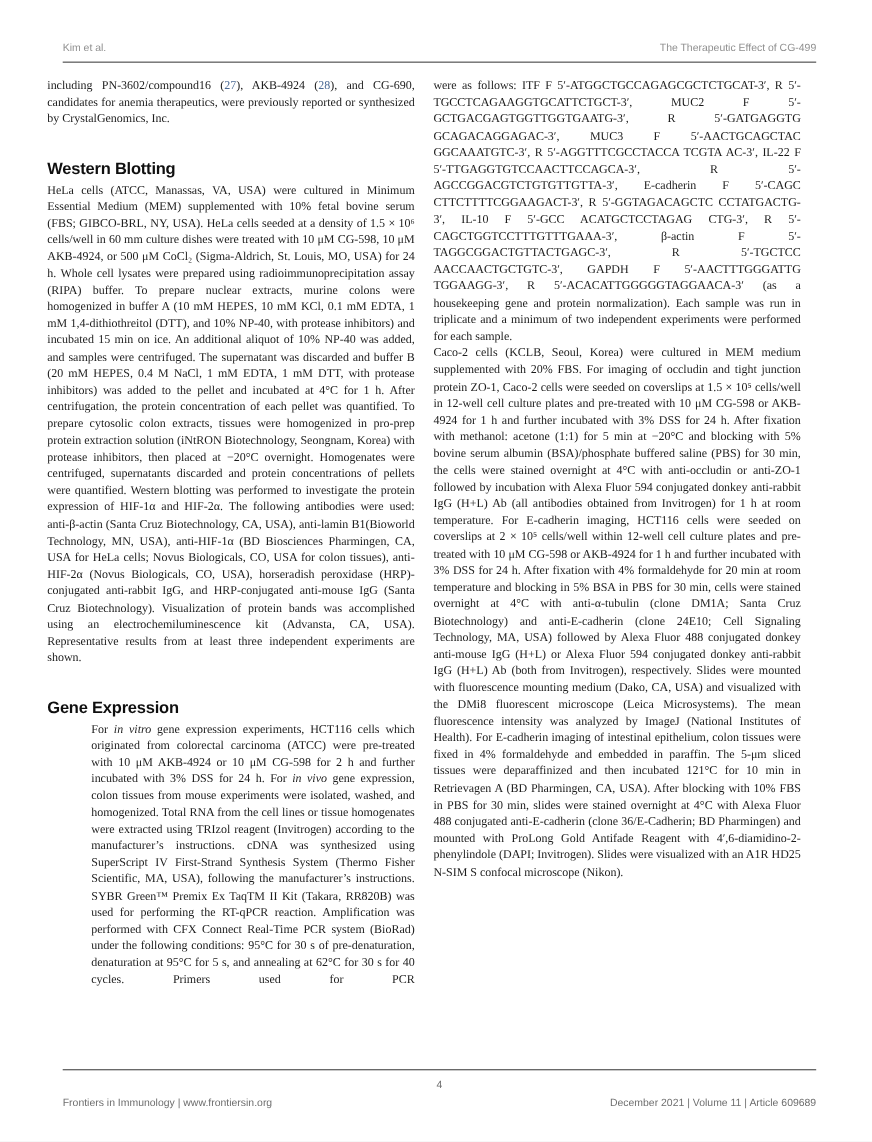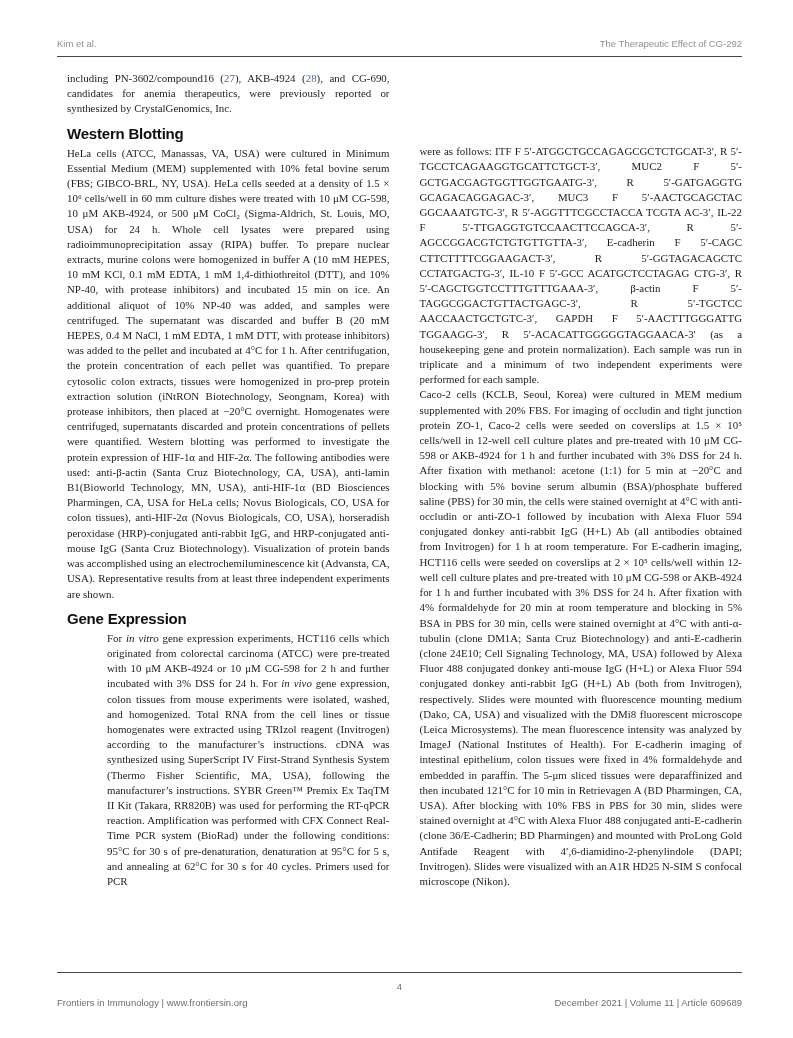--- a/index.html
+++ b/index.html
@@ -14,35 +14,35 @@
   }
   .running-head{
     position:absolute;top:38px;left:57px;right:51px;
     display:flex;justify-content:space-between;align-items:flex-start;
     font-family:"Liberation Sans","DejaVu Sans",sans-serif;
     font-size:9.5px;color:#8f8f8f;
     padding-bottom:7px;
     border-bottom:1.4px solid #454545;
   }
   .body-cols{
-    position:absolute;top:71px;left:67px;right:51px;
-    display:flex;gap:30px;align-items:flex-end;
+    position:absolute;top:71px;left:43px;right:51px;
+    display:flex;gap:17px;
   }
   .col{width:334px;}
   .para{
     margin:0;
     font-size:10.9px;line-height:15.2px;
     text-align:justify;
   }
   .para.cont-next{text-align-last:justify;margin-left:40px;}
   .heading{
     font-family:"Liberation Sans","DejaVu Sans",sans-serif;
     font-weight:700;font-size:15px;letter-spacing:-0.2px;
     color:#0f0f0f;
-    margin:8px 0 4px 0;line-height:17px;
+    margin:28px 0 4px 0;line-height:17px;
   }
   .heading.section-gap{margin-top:36px;}
   .cite{color:#4b6a95;}
   em{font-style:italic;}
   .page-footer{
     position:absolute;top:972px;left:57px;right:51px;
     border-top:1.4px solid #454545;
     padding-top:24px;
     font-family:"Liberation Sans","DejaVu Sans",sans-serif;
     font-size:9.5px;color:#6e6e6e;
@@ -53,21 +53,21 @@
     text-align:center;pointer-events:none;
   }
 </style>
 </head>
 <body>
 
 <div class="page">
 
   <div class="running-head">
     <span>Kim et al.</span>
-    <span>The Therapeutic Effect of CG-292</span>
+    <span>The Therapeutic Effect of CG-499</span>
   </div>
 
   <div class="body-cols">
 
     <div class="col">
       <p class="para"><span>including PN-3602/compound16 (</span><span class="cite">27</span><span>), AKB-4924 (</span><span class="cite">28</span><span>), and CG-690, candidates for anemia therapeutics, were previously reported or synthesized by CrystalGenomics, Inc.</span></p>
 
       <div class="heading">Western Blotting</div>
       <p class="para"><span>HeLa cells (ATCC, Manassas, VA, USA) were cultured in Minimum Essential Medium (MEM) supplemented with 10% fetal bovine serum (FBS; GIBCO-BRL, NY, USA). HeLa cells seeded at a density of 1.5 × 10⁶ cells/well in 60 mm culture dishes were treated with 10 μM CG-598, 10 μM AKB-4924, or 500 μM CoCl₂ (Sigma-Aldrich, St. Louis, MO, USA) for 24 h. Whole cell lysates were prepared using radioimmunoprecipitation assay (RIPA) buffer. To prepare nuclear extracts, murine colons were homogenized in buffer A (10 mM HEPES, 10 mM KCl, 0.1 mM EDTA, 1 mM 1,4-dithiothreitol (DTT), and 10% NP-40, with protease inhibitors) and incubated 15 min on ice. An additional aliquot of 10% NP-40 was added, and samples were centrifuged. The supernatant was discarded and buffer B (20 mM HEPES, 0.4 M NaCl, 1 mM EDTA, 1 mM DTT, with protease inhibitors) was added to the pellet and incubated at 4°C for 1 h. After centrifugation, the protein concentration of each pellet was quantified. To prepare cytosolic colon extracts, tissues were homogenized in pro-prep protein extraction solution (iNtRON Biotechnology, Seongnam, Korea) with protease inhibitors, then placed at −20°C overnight. Homogenates were centrifuged, supernatants discarded and protein concentrations of pellets were quantified. Western blotting was performed to investigate the protein expression of HIF-1α and HIF-2α. The following antibodies were used: anti-β-actin (Santa Cruz Biotechnology, CA, USA), anti-lamin B1(Bioworld Technology, MN, USA), anti-HIF-1α (BD Biosciences Pharmingen, CA, USA for HeLa cells; Novus Biologicals, CO, USA for colon tissues), anti-HIF-2α (Novus Biologicals, CO, USA), horseradish peroxidase (HRP)-conjugated anti-rabbit IgG, and HRP-conjugated anti-mouse IgG (Santa Cruz Biotechnology). Visualization of protein bands was accomplished using an electrochemiluminescence kit (Advansta, CA, USA). Representative results from at least three independent experiments are shown.</span></p>
 

